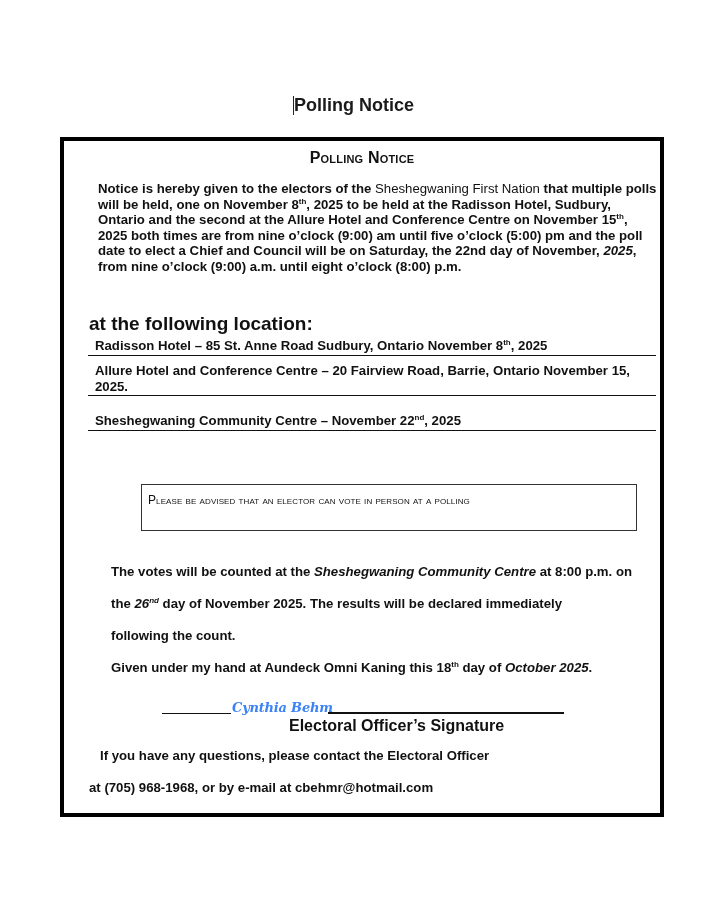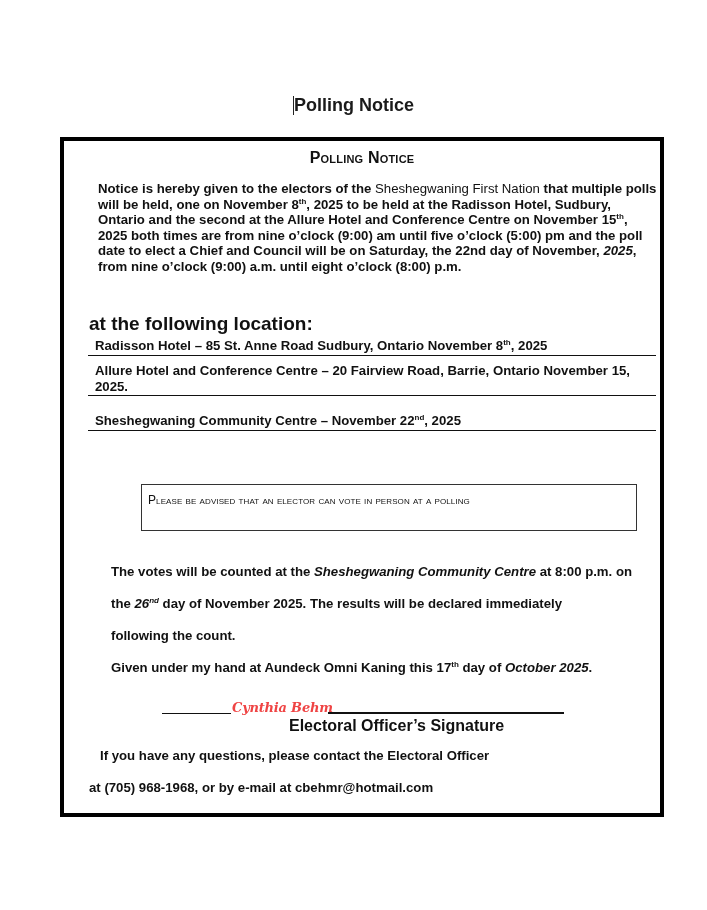--- a/index.html
+++ b/index.html
@@ -63,21 +63,21 @@
     .cl4 { top: 519px; }
     .sig-wrap {
       position: absolute; left: 98px; top: 553px; width: 402px; height: 22px;
     }
     .sig-line-left {
       position: absolute; left: 0; bottom: 2px; width: 69px; border-bottom: 1.2px solid #111;
     }
     .sig-name {
       position: absolute; left: 70px; bottom: 1px;
       font-family: "DejaVu Serif", serif; font-style: italic; font-weight: bold;
-      font-size: 13px; color: #ef4444; letter-spacing: -0.2px;
+      font-size: 13px; color: #3b82f6; letter-spacing: -0.2px;
     }
     .sig-line-right {
       position: absolute; left: 166px; right: 0; bottom: 2px; border-bottom: 2px solid #111;
     }
     .sig-caption {
       position: absolute; left: 225px; top: 576px;
       font-size: 16px; font-weight: bold;
     }
     .contact {
       position: absolute; left: 25px; font-size: 13.2px; font-weight: bold;
@@ -99,21 +99,21 @@
 
   <div class="loc-row loc1"><span>Radisson Hotel – 85 St. Anne Road Sudbury, Ontario November 8</span><sup>th</sup><span>, 2025</span></div>
   <div class="loc-row loc2"><span>Allure Hotel and Conference Centre – 20 Fairview Road, Barrie, Ontario November 15, 2025.</span></div>
   <div class="loc-row loc3"><span>Sheshegwaning Community Centre – November 22</span><sup>nd</sup><span>, 2025</span></div>
 
   <div class="advisory"><span class="cap">P</span><span>lease be advised that an elector can vote in person at a polling</span><br></div>
 
   <div class="count-line cl1"><span>The votes will be counted at the </span><i>Sheshegwaning Community Centre</i><span> at 8:00 p.m. on</span></div>
   <div class="count-line cl2"><span>the </span><i>26</i><sup><i>nd</i></sup><span> day of November 2025. The results will be declared immediately</span></div>
   <div class="count-line cl3">following the count.</div>
-  <div class="count-line cl4"><span>Given under my hand at Aundeck Omni Kaning  this 17</span><sup>th</sup><span> day of </span><i>October 2025</i><span>.</span></div>
+  <div class="count-line cl4"><span>Given under my hand at Aundeck Omni Kaning  this 18</span><sup>th</sup><span> day of </span><i>October 2025</i><span>.</span></div>
 
   <div class="sig-wrap">
     <div class="sig-line-left"></div>
     <div class="sig-name">Cynthia Behm</div>
     <div class="sig-line-right"></div>
   </div>
   <div class="sig-caption">Electoral Officer’s Signature</div>
 
   <div class="contact ct1">If you have any questions, please contact the Electoral Officer</div>
   <div class="contact ct2"><span>at (705) 968-1968, or by e-mail at </span><span>cbehmr@hotmail.com</span></div>

